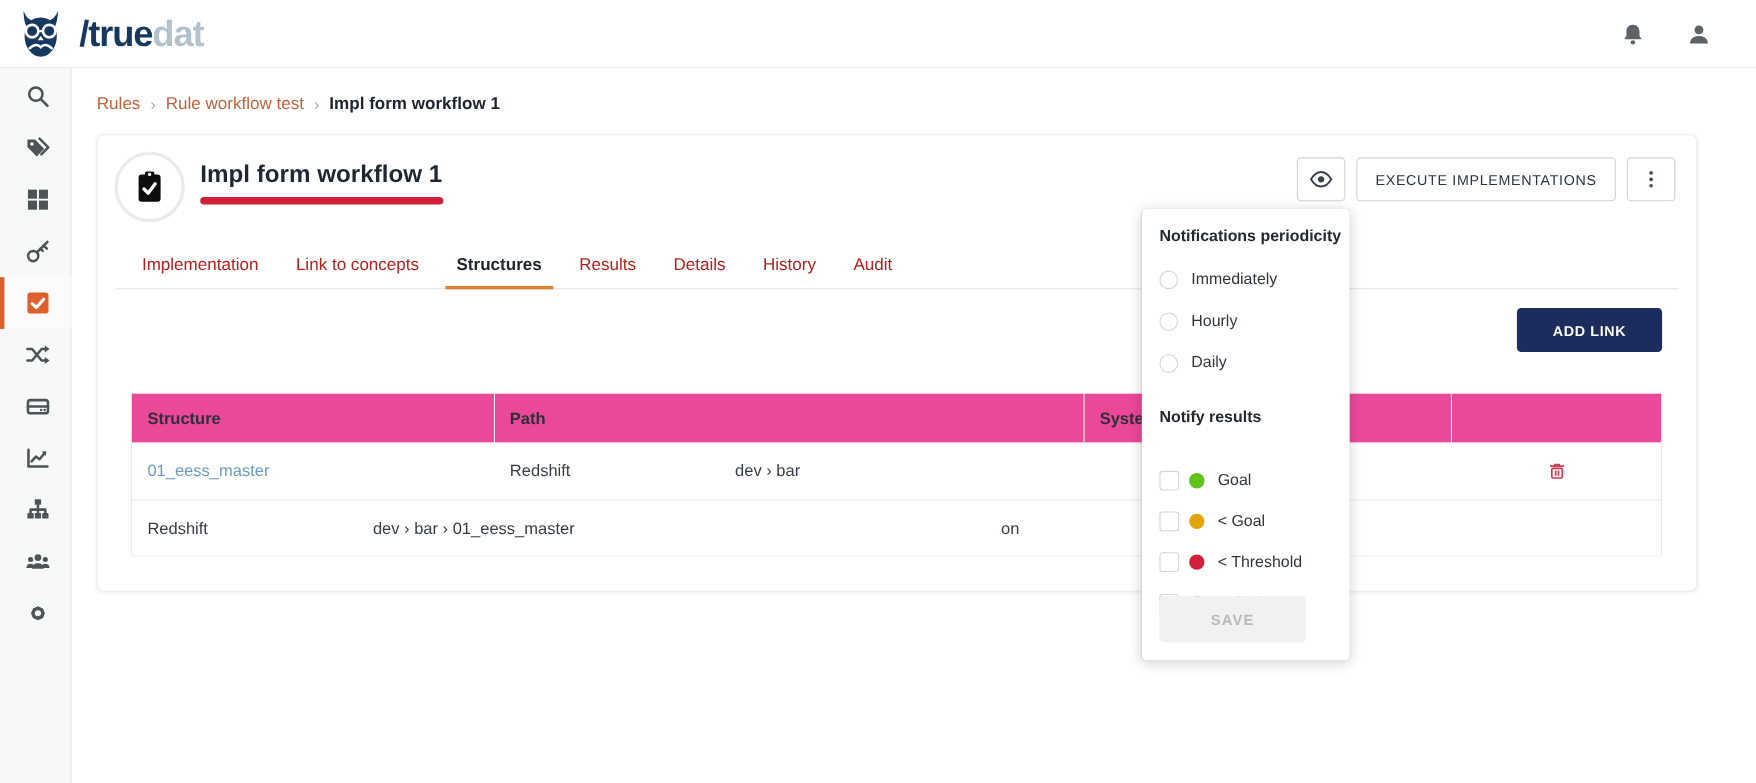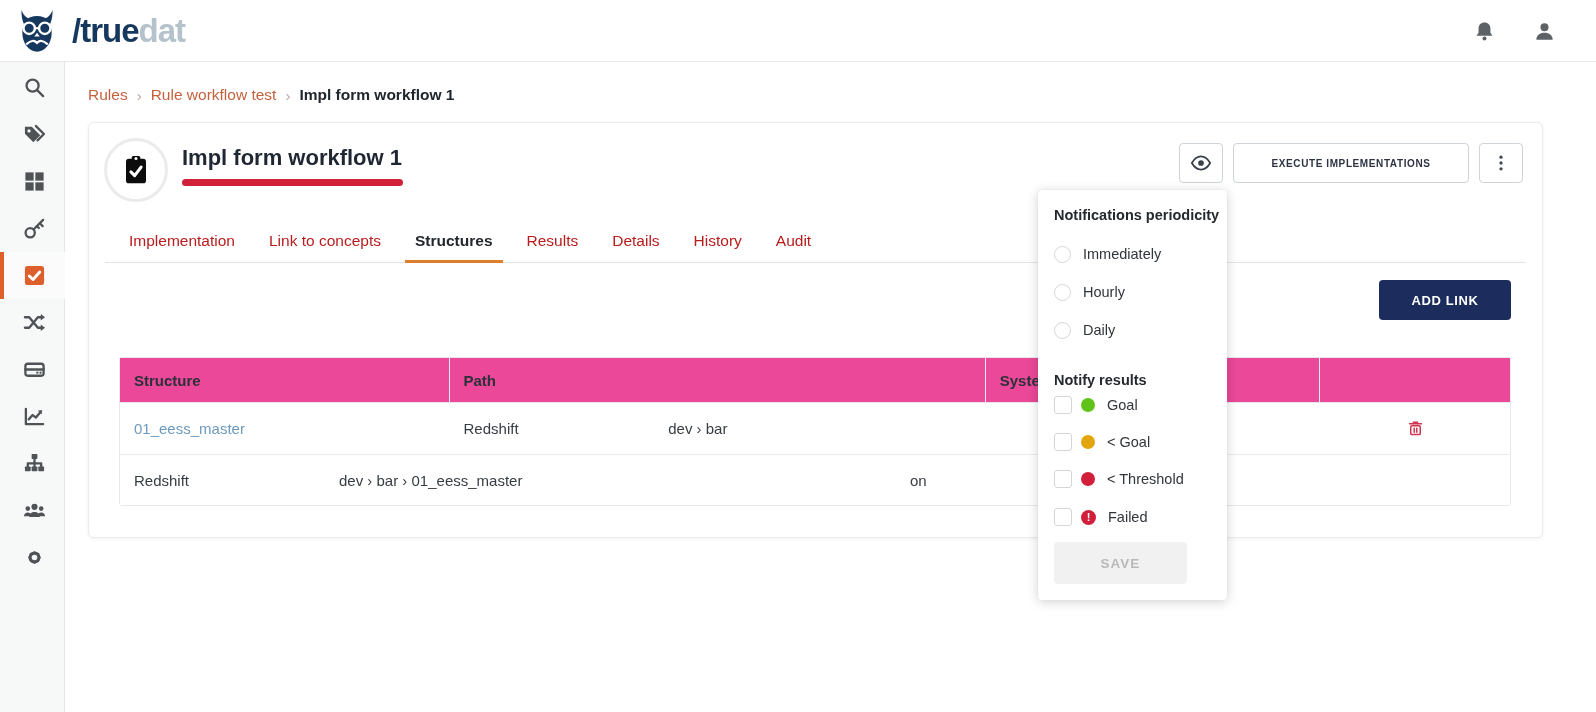--- a/index.html
+++ b/index.html
@@ -43,21 +43,21 @@
     border:3px solid #ebebeb; background:#fff; display:flex; align-items:center; justify-content:center; }
   .avatar-circle svg { width:32px; height:32px; }
 
   .page-title { position:absolute; left:93px; top:22px; font-size:22px; font-weight:600; color:#1f2733; }
   .title-bar { position:absolute; left:93px; top:56px; width:221px; height:7px; border-radius:3.5px; background:#d1213a; }
 
   .hbtn { position:absolute; top:20px; height:40px; border:1px solid #cfd4d9; border-radius:4px;
     background:#fff; display:flex; align-items:center; justify-content:center; cursor:pointer; }
   .btn-eye   { left:1090px; width:44px; }
   .btn-eye svg { width:22px; height:22px; }
-  .btn-execute { left:1144px; width:236px; font-size:10px; font-weight:700; letter-spacing:0.6px; color:#2c3442; }
+  .btn-execute { left:1144px; width:236px; font-size:13px; font-weight:400; letter-spacing:0.6px; color:#2c3442; }
   .btn-kebab { left:1390px; width:44px; }
   .btn-kebab svg { width:20px; height:20px; }
 
   .tabstrip { position:absolute; left:16px; right:16px; top:100px; height:40px;
     border-bottom:1px solid #e4e4e4; display:flex; padding-left:14px; }
   .tab { margin:0 0; padding:9px 10px 0 10px; margin-right:14px; font-size:15.5px; color:#b91c1c;
     cursor:pointer; border-bottom:3px solid transparent; height:40px; }
   .tab.active { color:#23282e; font-weight:bold; border-bottom:3px solid #de7f2d; }
 
   .btn-addlink { position:absolute; left:1290px; top:157px; width:132px; height:40px; background:#1b2c5d;
@@ -92,21 +92,21 @@
   .opt-row { position:absolute; left:16px; height:24px; display:flex; align-items:center; gap:12px; cursor:pointer; }
   .radio { width:17px; height:17px; border:1px solid #d6d6d6; border-radius:50%; background:#fff; flex:0 0 auto; }
   .checkbox { width:18px; height:18px; border:1px solid #d6d6d6; border-radius:3px; background:#fff; flex:0 0 auto; }
   .opt-label { font-size:14.5px; color:#30353b; }
   .dot { width:14px; height:14px; border-radius:50%; flex:0 0 auto; }
   .dot-green { background:#5fc319; }
   .dot-amber { background:#e2a50b; }
   .dot-crimson { background:#d2203c; }
   .dot-failed { width:15px; height:15px; border-radius:50%; background:#d2203c; color:#fff; font-size:11px;
     font-weight:bold; display:flex; align-items:center; justify-content:center; line-height:1; flex:0 0 auto; }
-  .check-gap { gap:9px; }
+  .check-gap { gap:9px;margin-top:32px; }
   .check-gap .opt-label { margin-left:3px; }
   .save-btn { position:absolute; left:16px; top:352px; width:133px; height:42px; background:#f1f1f1;
     border:none; border-radius:4px; color:#b9b9b9; font-size:13.5px; font-weight:bold; letter-spacing:1px;
     font-family:"Liberation Sans", sans-serif; cursor:default; }
 
   .fragment-text { font-size:15px; color:#373d44; padding-left:34px; }
 </style>
 </head>
 <body>
 

